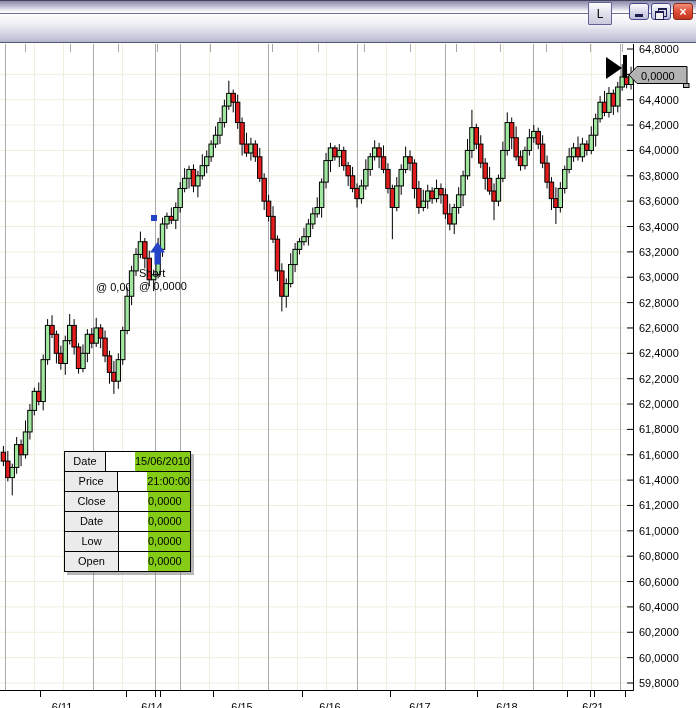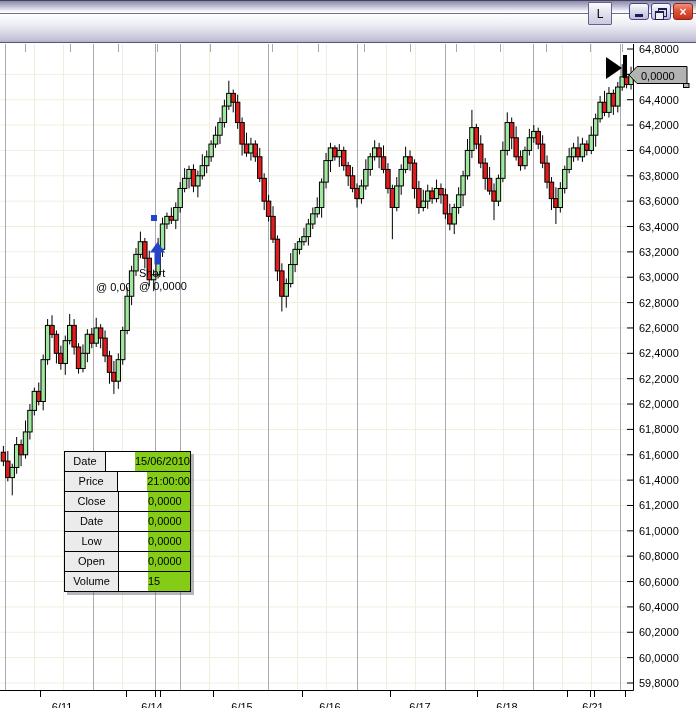--- a/index.html
+++ b/index.html
@@ -821,19 +821,15 @@
         <span class="tt-value">0,0000</span>
       </div>
       <div class="tt-row">
         <span class="tt-label">Low</span>
         <span class="tt-value">0,0000</span>
       </div>
       <div class="tt-row">
         <span class="tt-label">Open</span>
         <span class="tt-value">0,0000</span>
       </div>
-      <div class="tt-row">
-        <span class="tt-label">Volume</span>
-        <span class="tt-value">15</span>
-      </div>
     </div>
 
 </div>
 
 </body></html>

